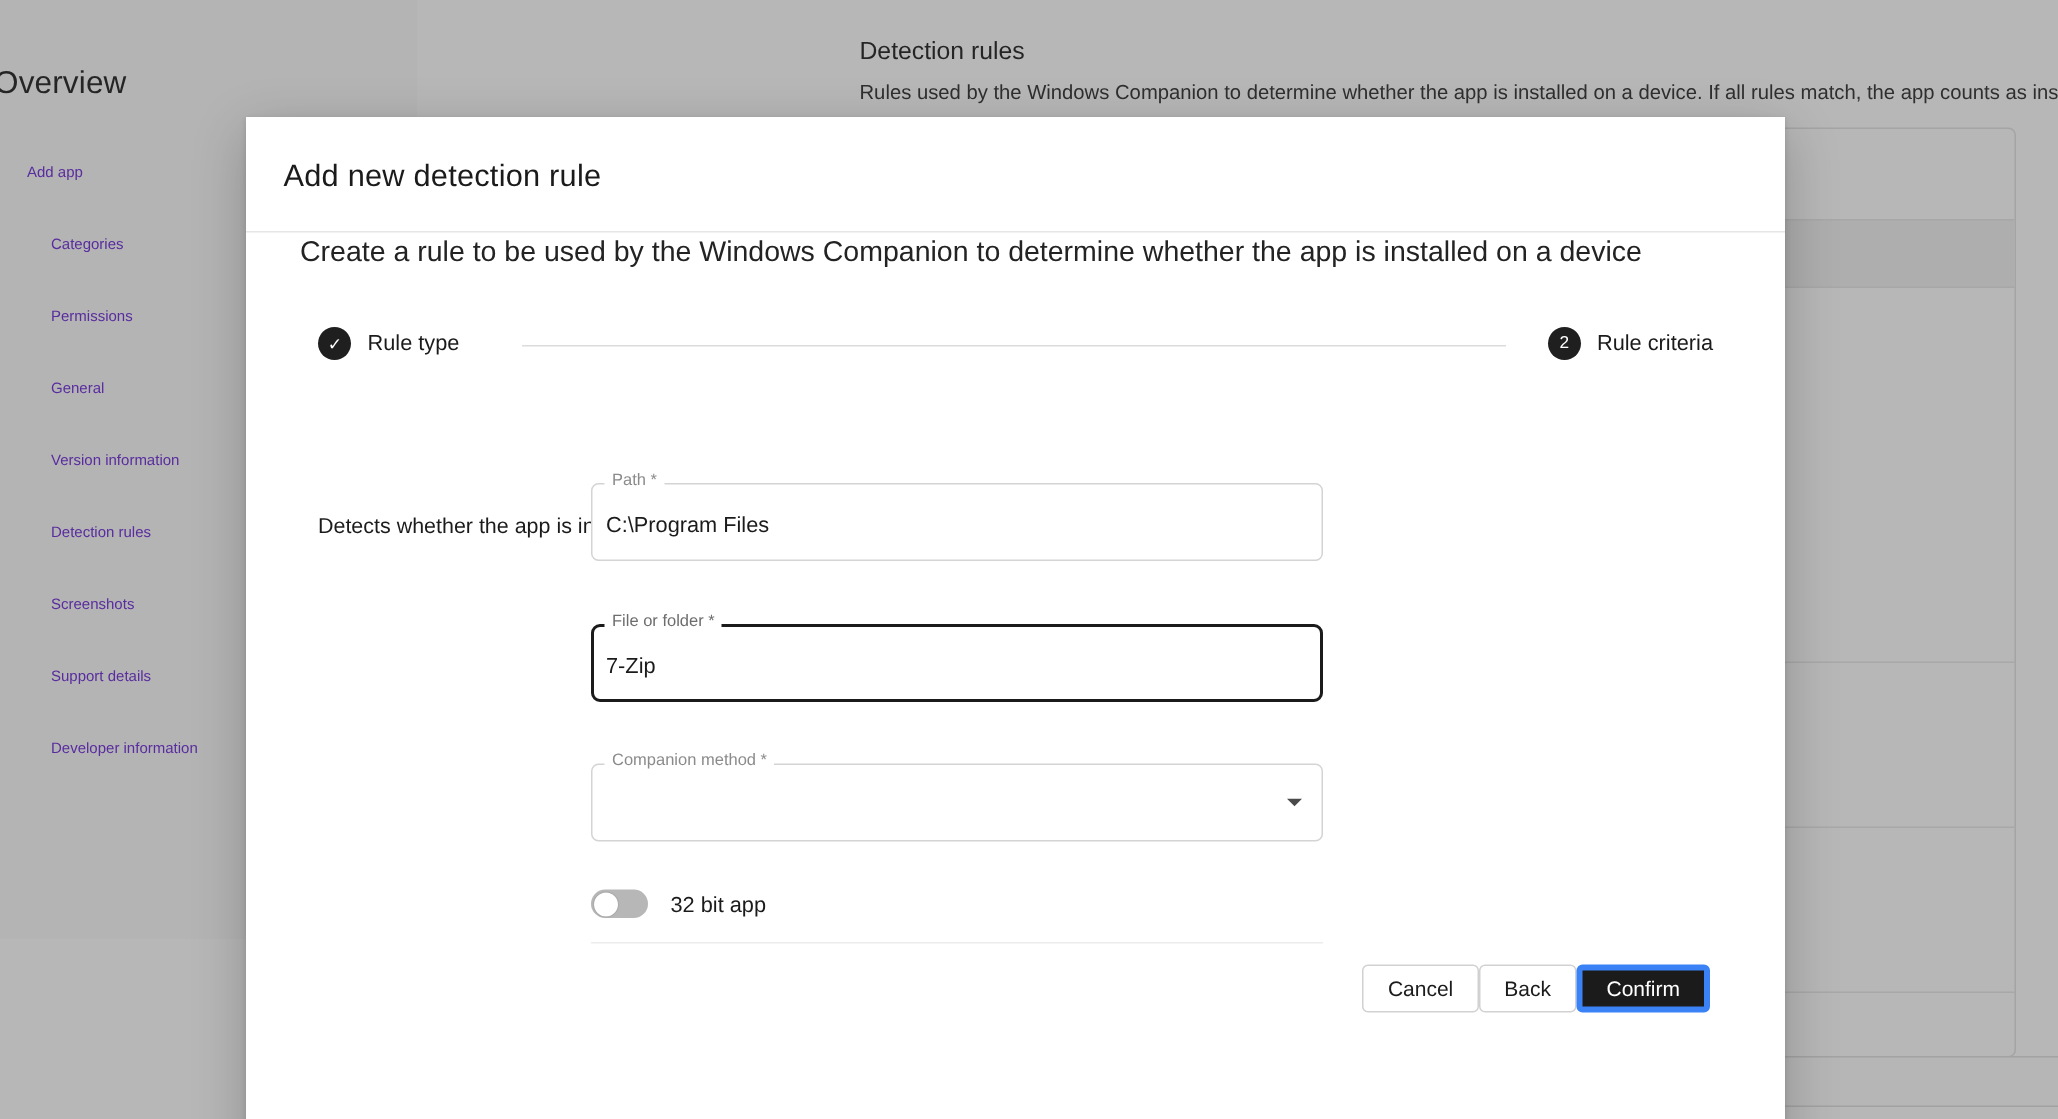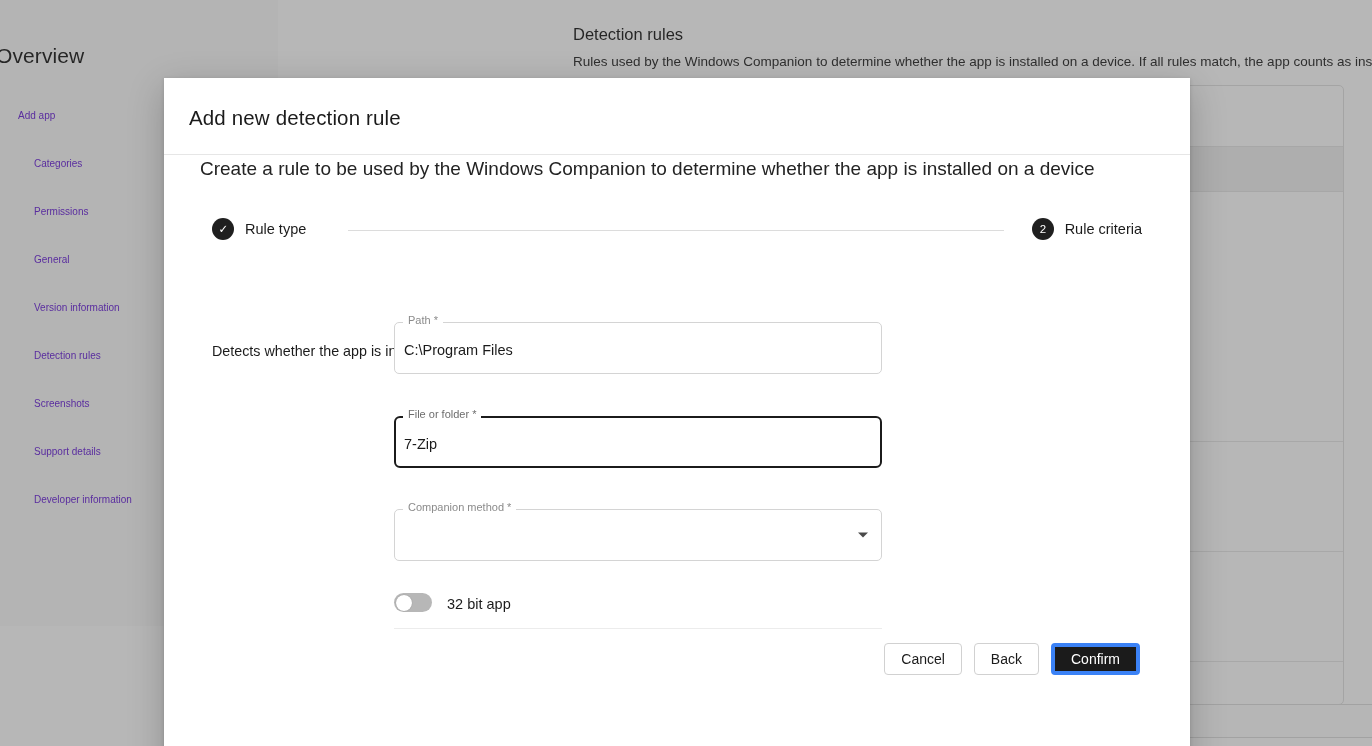--- a/index.html
+++ b/index.html
@@ -198,21 +198,21 @@
     font-size: 14.5px; color: #1b1b1b;
   }
   #toggle-divider {
     position: absolute; left: 230px; top: 550px;
     width: 488px; height: 1px; background: #ececec;
   }
 
   
   #footer {
     position: absolute; right: 50px; top: 565px;
-    display: flex; align-items: center; gap: 12px;
+    display: flex; align-items: center; 
   }
   .btn {
     height: 32px;
     padding: 0 16px;
     border-radius: 4px;
     font-size: 14px;
     font-family: "Liberation Sans", sans-serif;
     display: flex; align-items: center; justify-content: center;
     cursor: pointer;
     white-space: nowrap;

